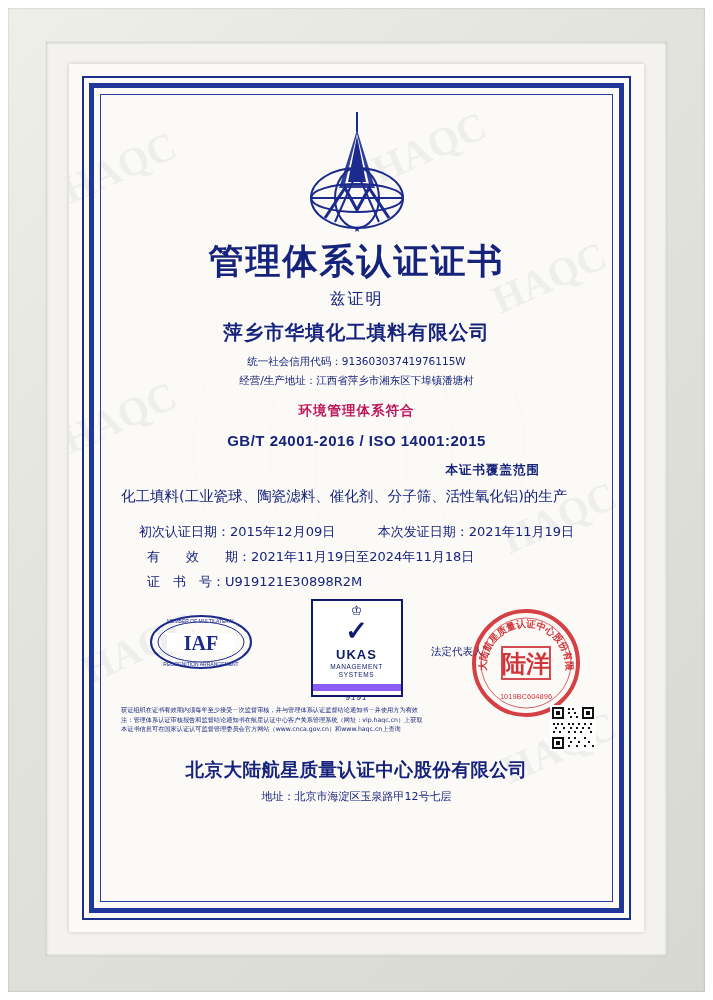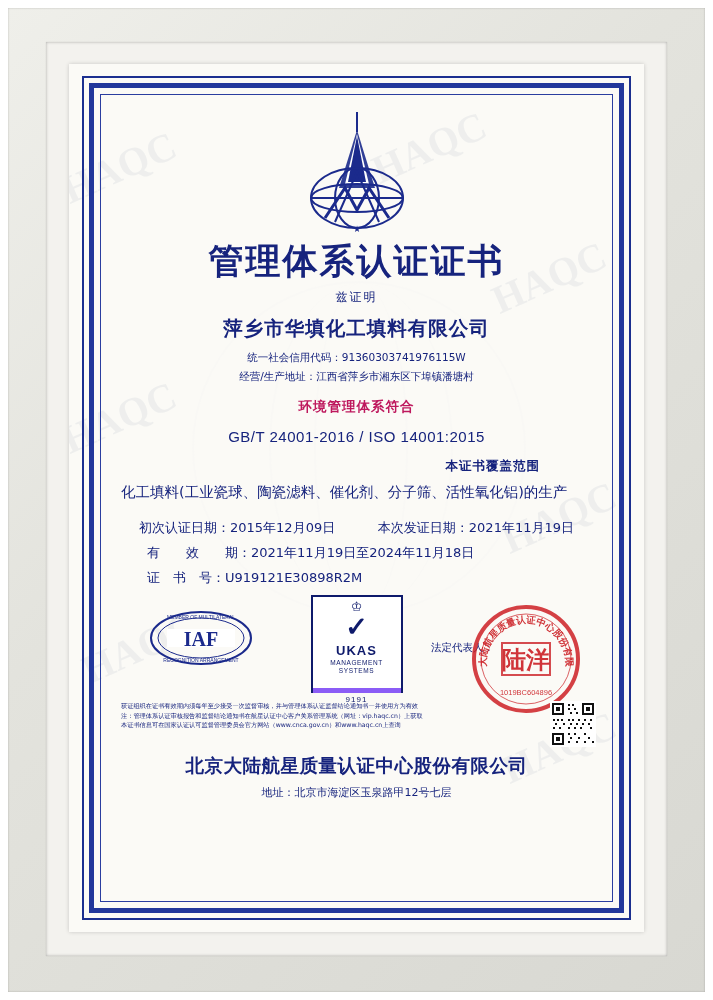--- a/index.html
+++ b/index.html
@@ -122,21 +122,21 @@
   .main-title {
     font-family: "DejaVu Sans", sans-serif;
     font-weight: bold;
     font-size: 35px;
     letter-spacing: 2px;
     color: #16237d;
     margin-top: 6px;
     line-height: 1.1;
   }
   .sub-cert {
-    font-size: 12px;
+    font-size: 16px;
     color: #16237d;
     margin-top: 8px;
     letter-spacing: 2px;
     font-family: "DejaVu Sans", sans-serif;
   }
   .company {
     font-family: "DejaVu Sans", sans-serif;
     font-weight: bold;
     font-size: 19.5px;
     color: #16237d;
@@ -158,21 +158,21 @@
   .standard-label {
     font-family: "DejaVu Sans", sans-serif;
     font-weight: bold;
     font-size: 13.5px;
     color: #be185d;
     margin-top: 14px;
     letter-spacing: 1px;
   }
   .standard-code {
     font-family: "Liberation Sans", sans-serif;
-    font-weight: normal;
+    font-weight: bold;
     font-size: 15px;
     color: #16237d;
     margin-top: 12px;
     letter-spacing: .5px;
   }
   .scope-label {
     font-family: "DejaVu Sans", sans-serif;
     font-weight: bold;
     font-size: 12.5px;
     color: #16237d;
@@ -248,24 +248,25 @@
     margin-top: 2px;
   }
   .ukas .ukas-sub {
     font-size: 6.5px;
     letter-spacing: .6px;
     line-height: 1.25;
     margin-top: 1px;
   }
   .ukas .ukas-num {
     font-size: 8px;
-    margin-top: 12px;
-    border-top: 5px solid #8b5cf6;
+    margin-top: 4px;
+    border-top: 7px solid #8b5cf6;
     padding-top: 2px;
     letter-spacing: 1px;
+    font-style: italic;
   }
   .rep-label {
     position: absolute;
     right: 112px; top: 40px;
     font-size: 10.5px;
     color: #16237d;
     font-family: "DejaVu Sans", sans-serif;
   }
   .seal {
     position: absolute;

